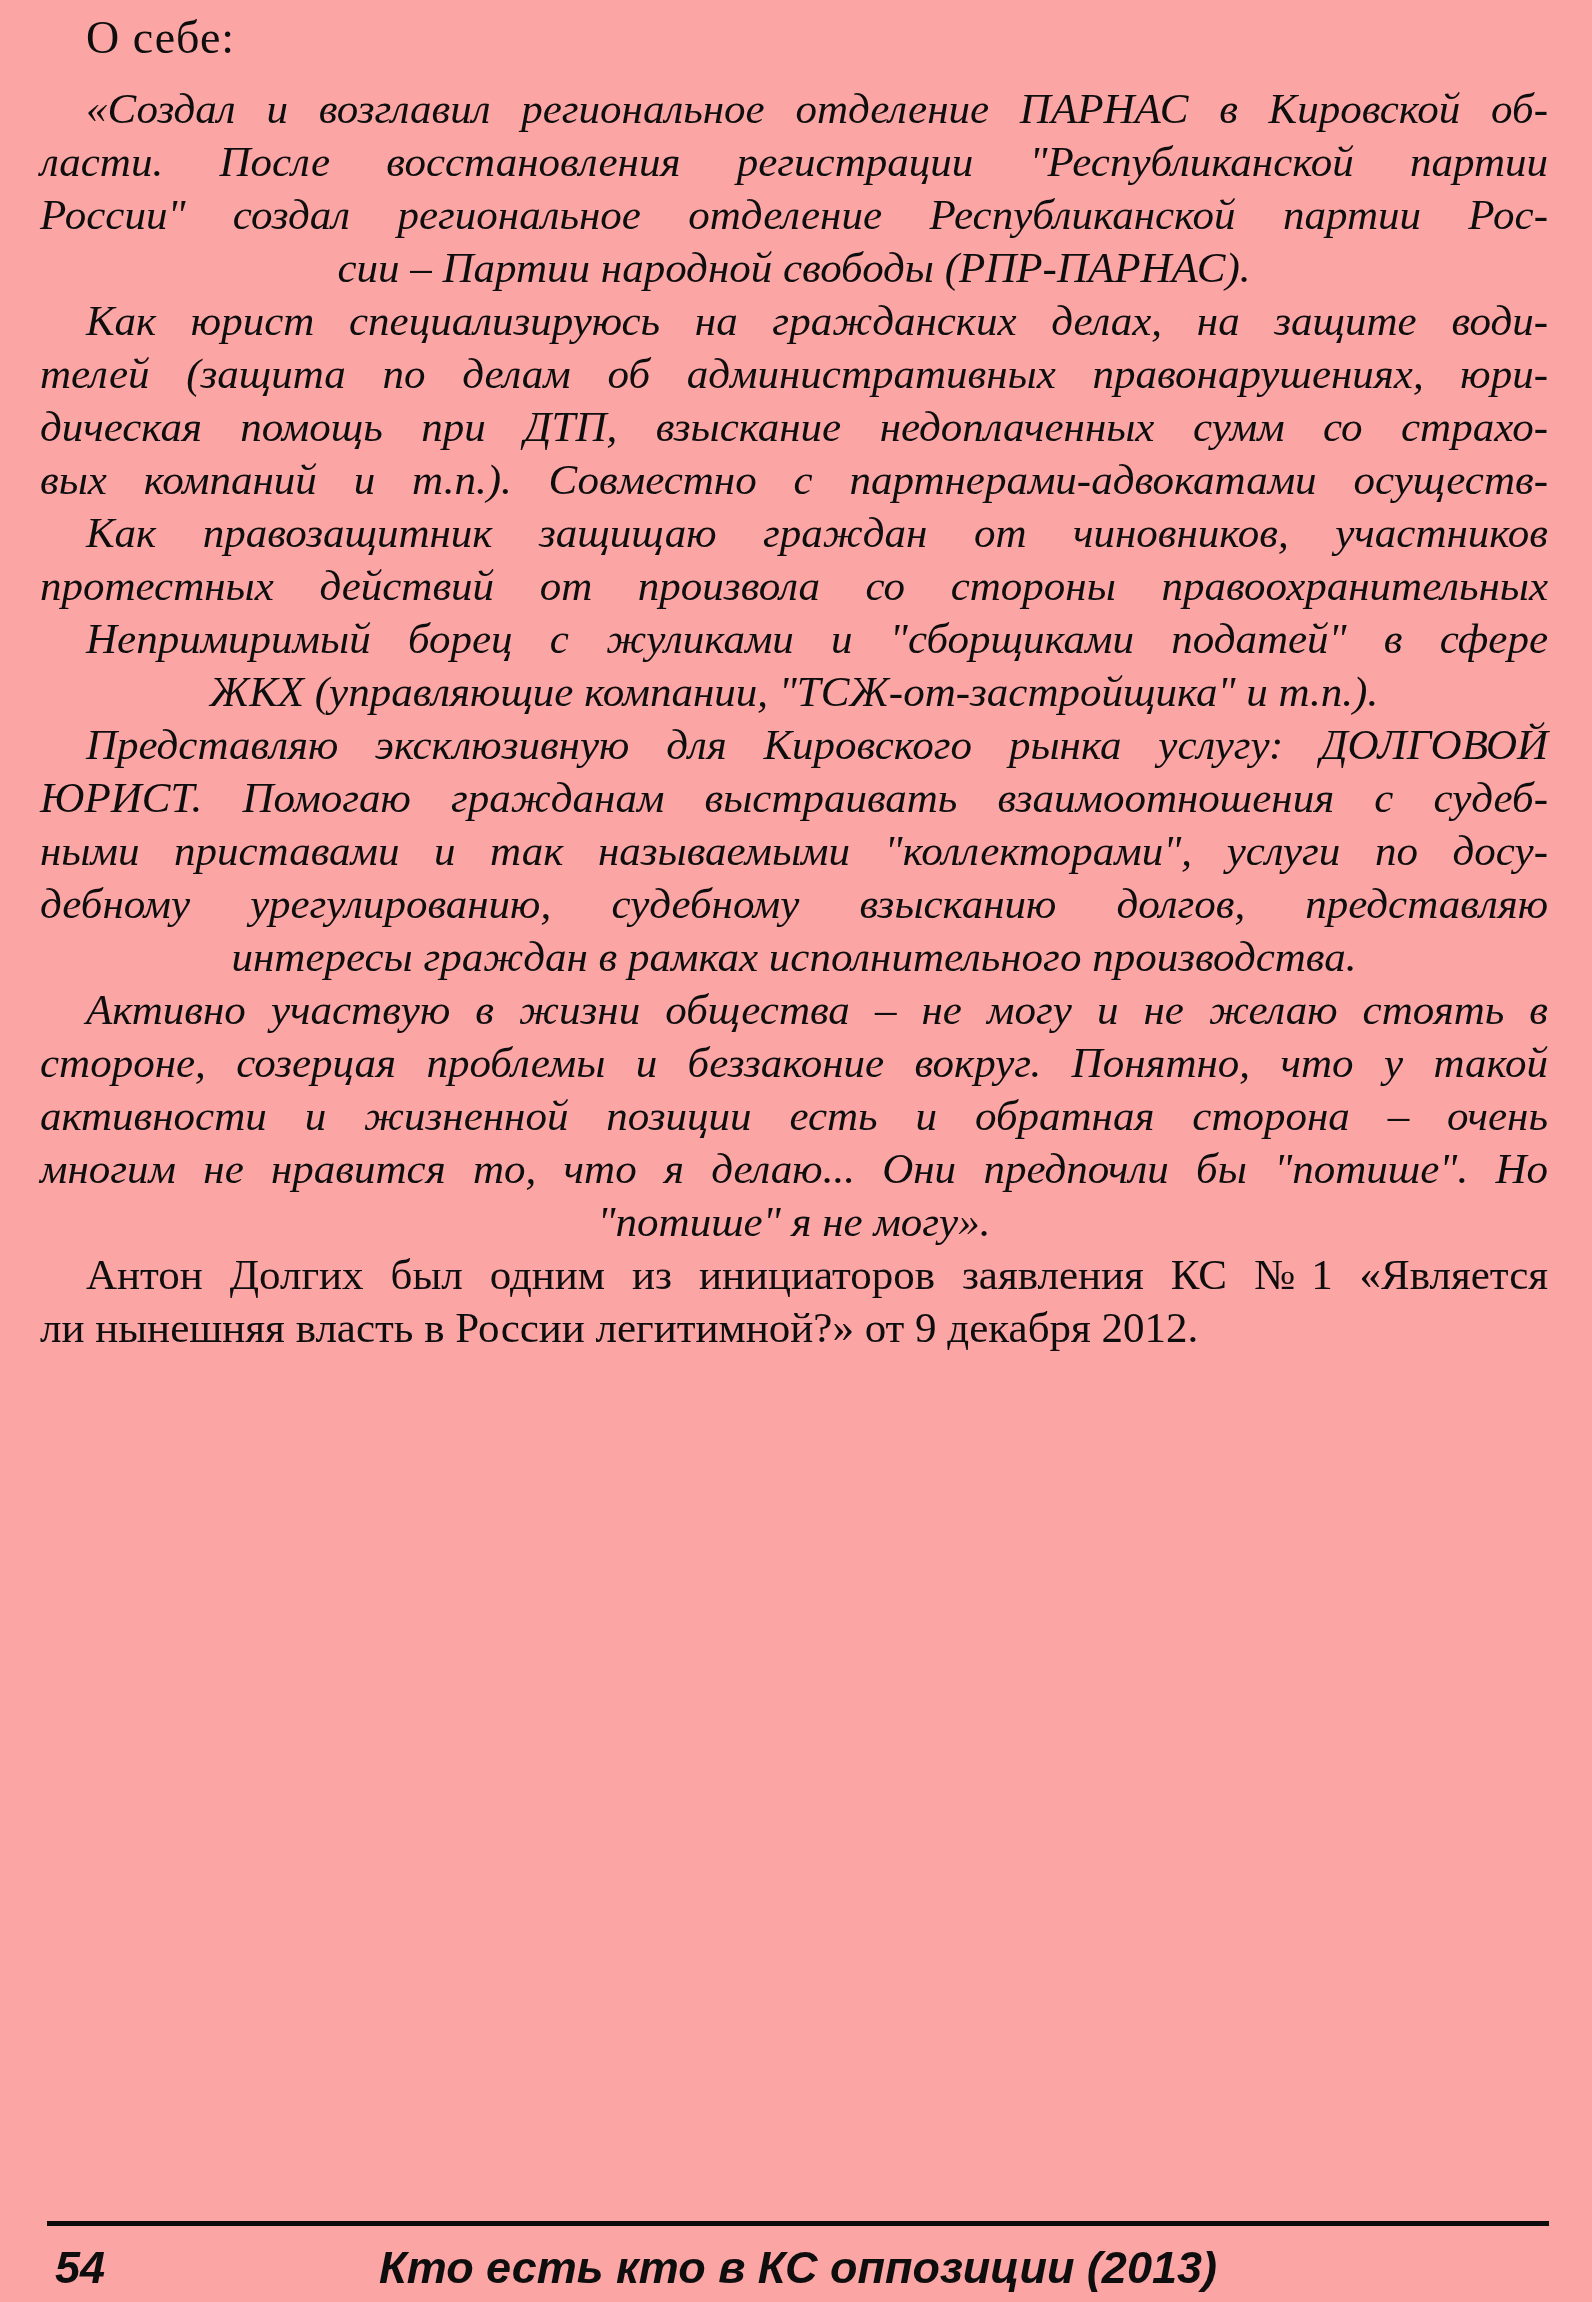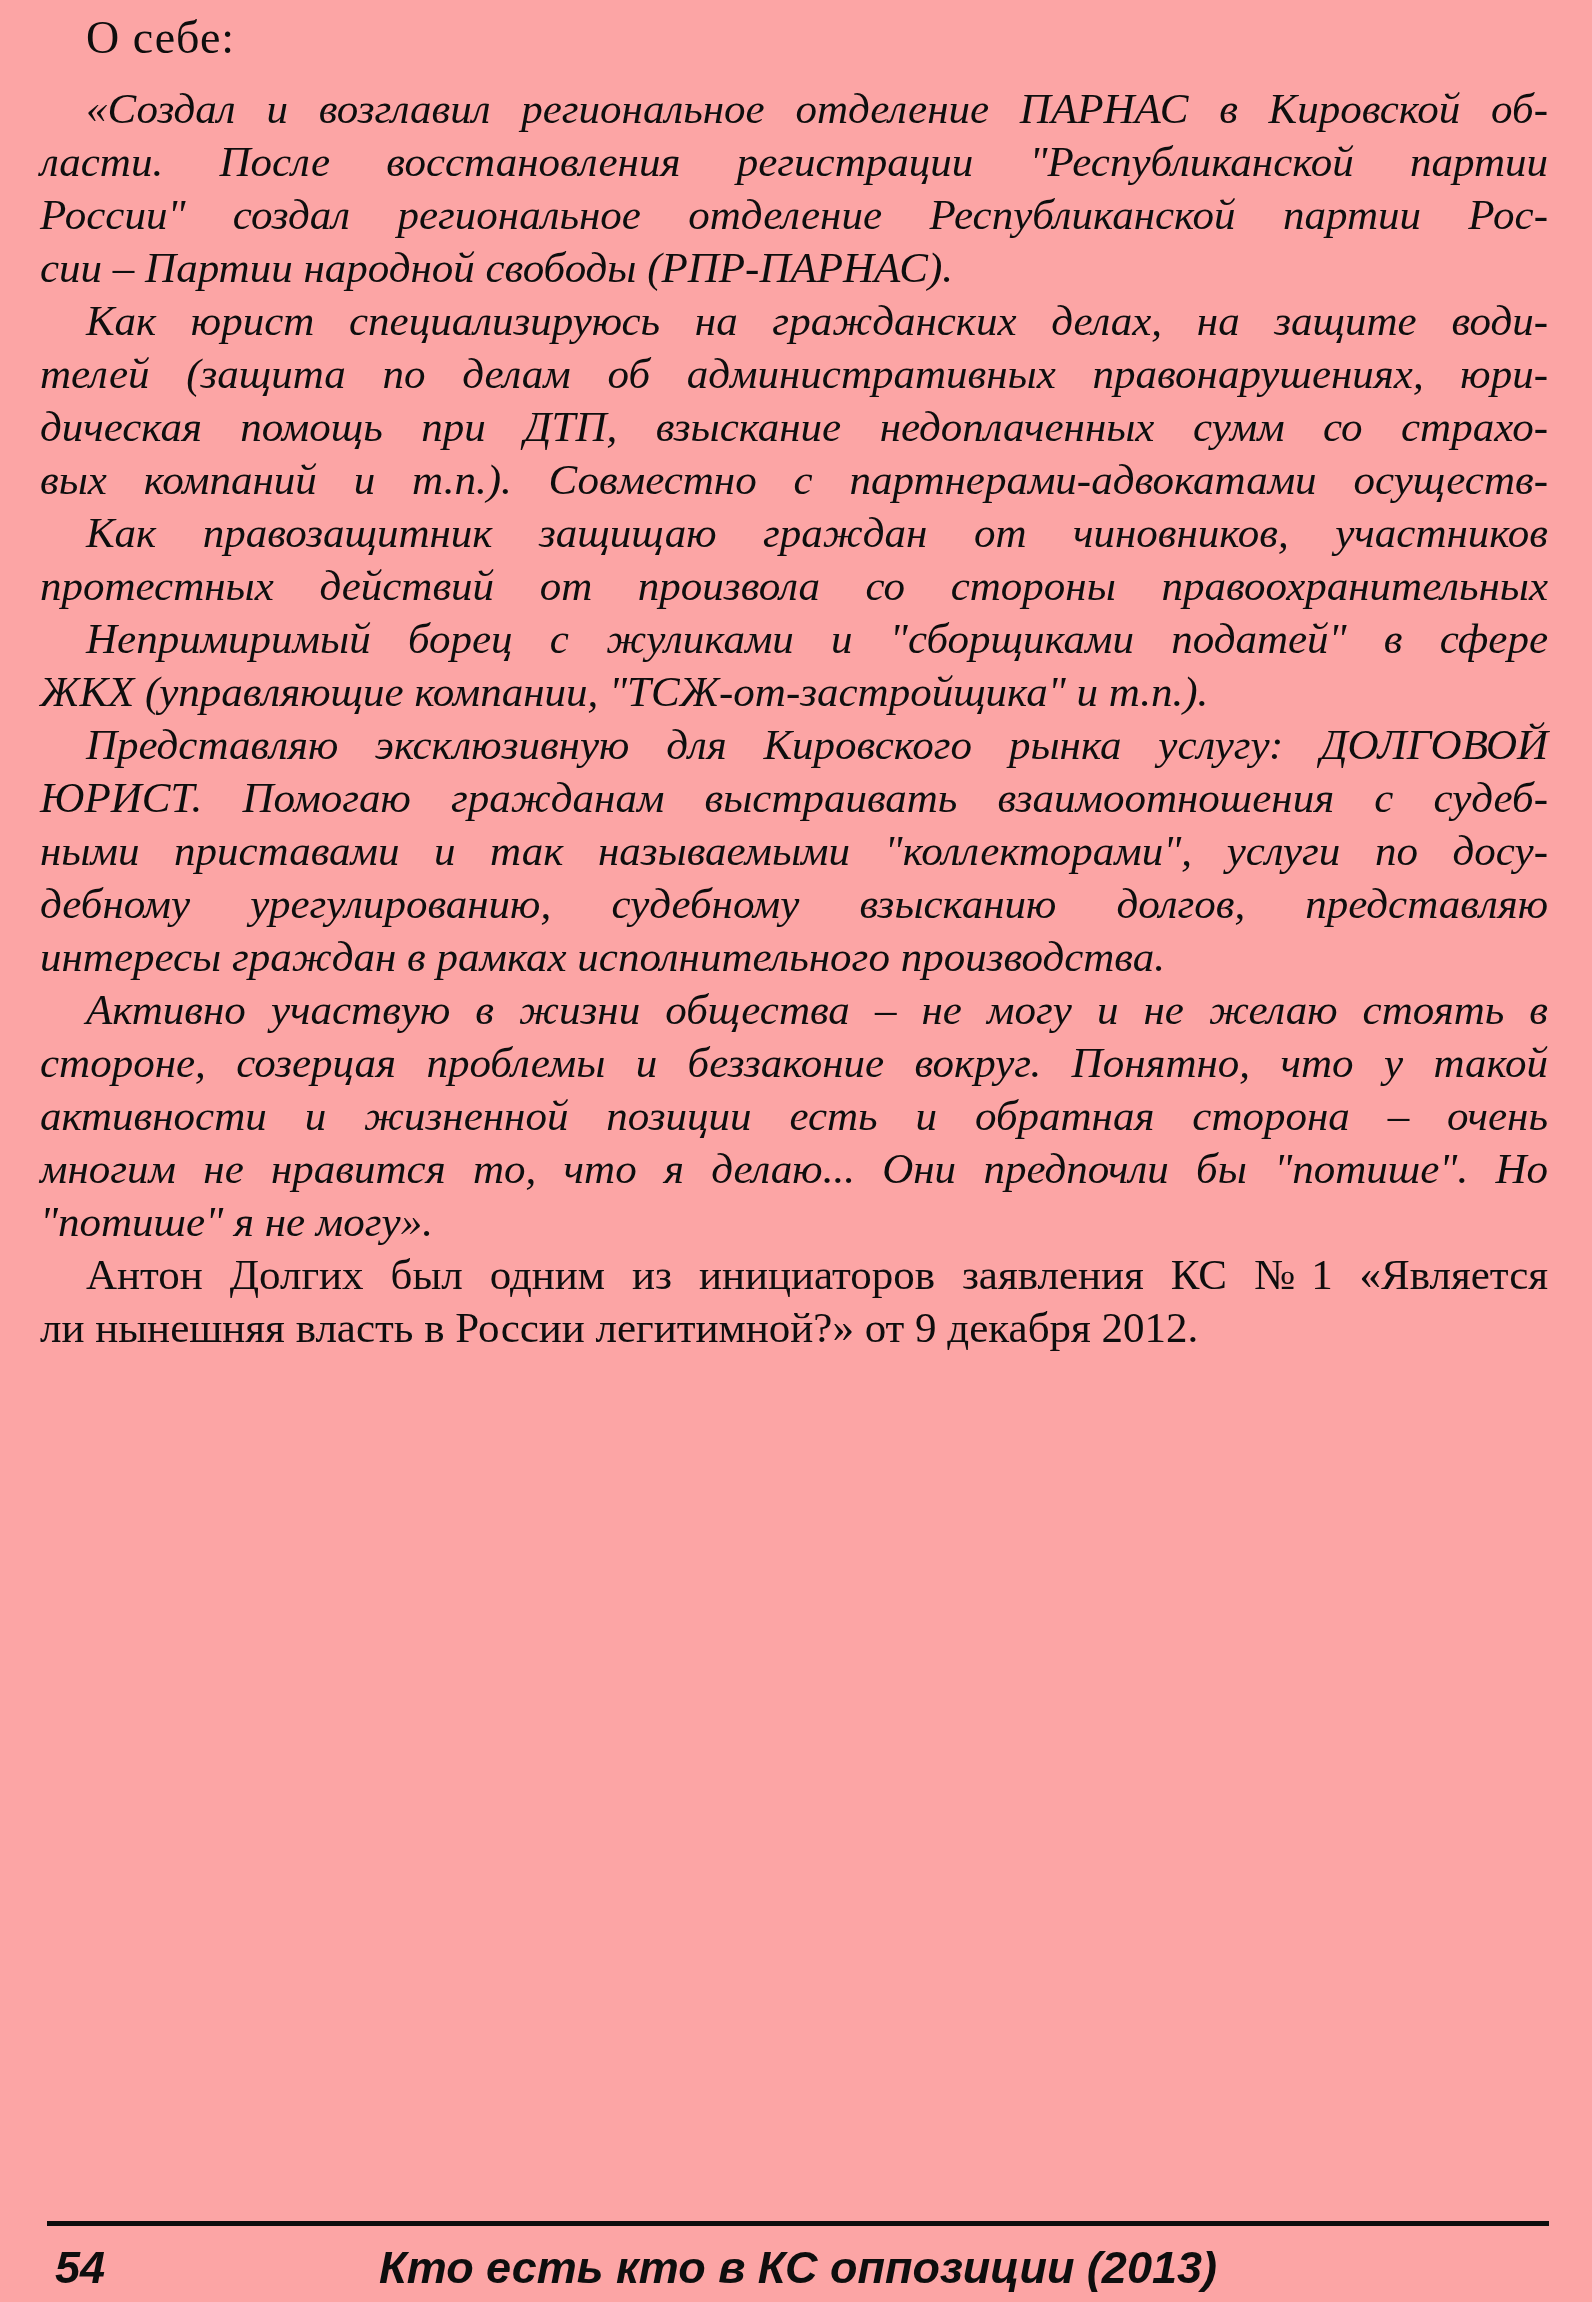--- a/index.html
+++ b/index.html
@@ -46,20 +46,21 @@
     white-space: normal;
     text-align: justify;
     text-align-last: justify;
     text-justify: inter-word;
   }
   .text-line.indent {
     text-indent: 46px;
   }
   .para-italic .text-line {
     font-style: italic;
+    text-align: center;
   }
   .para-regular .text-line {
     font-style: normal;
   }
   #footer-rule {
     position: absolute;
     top: 2221px;
     left: 47px;
     width: 1502px;
     height: 5px;

